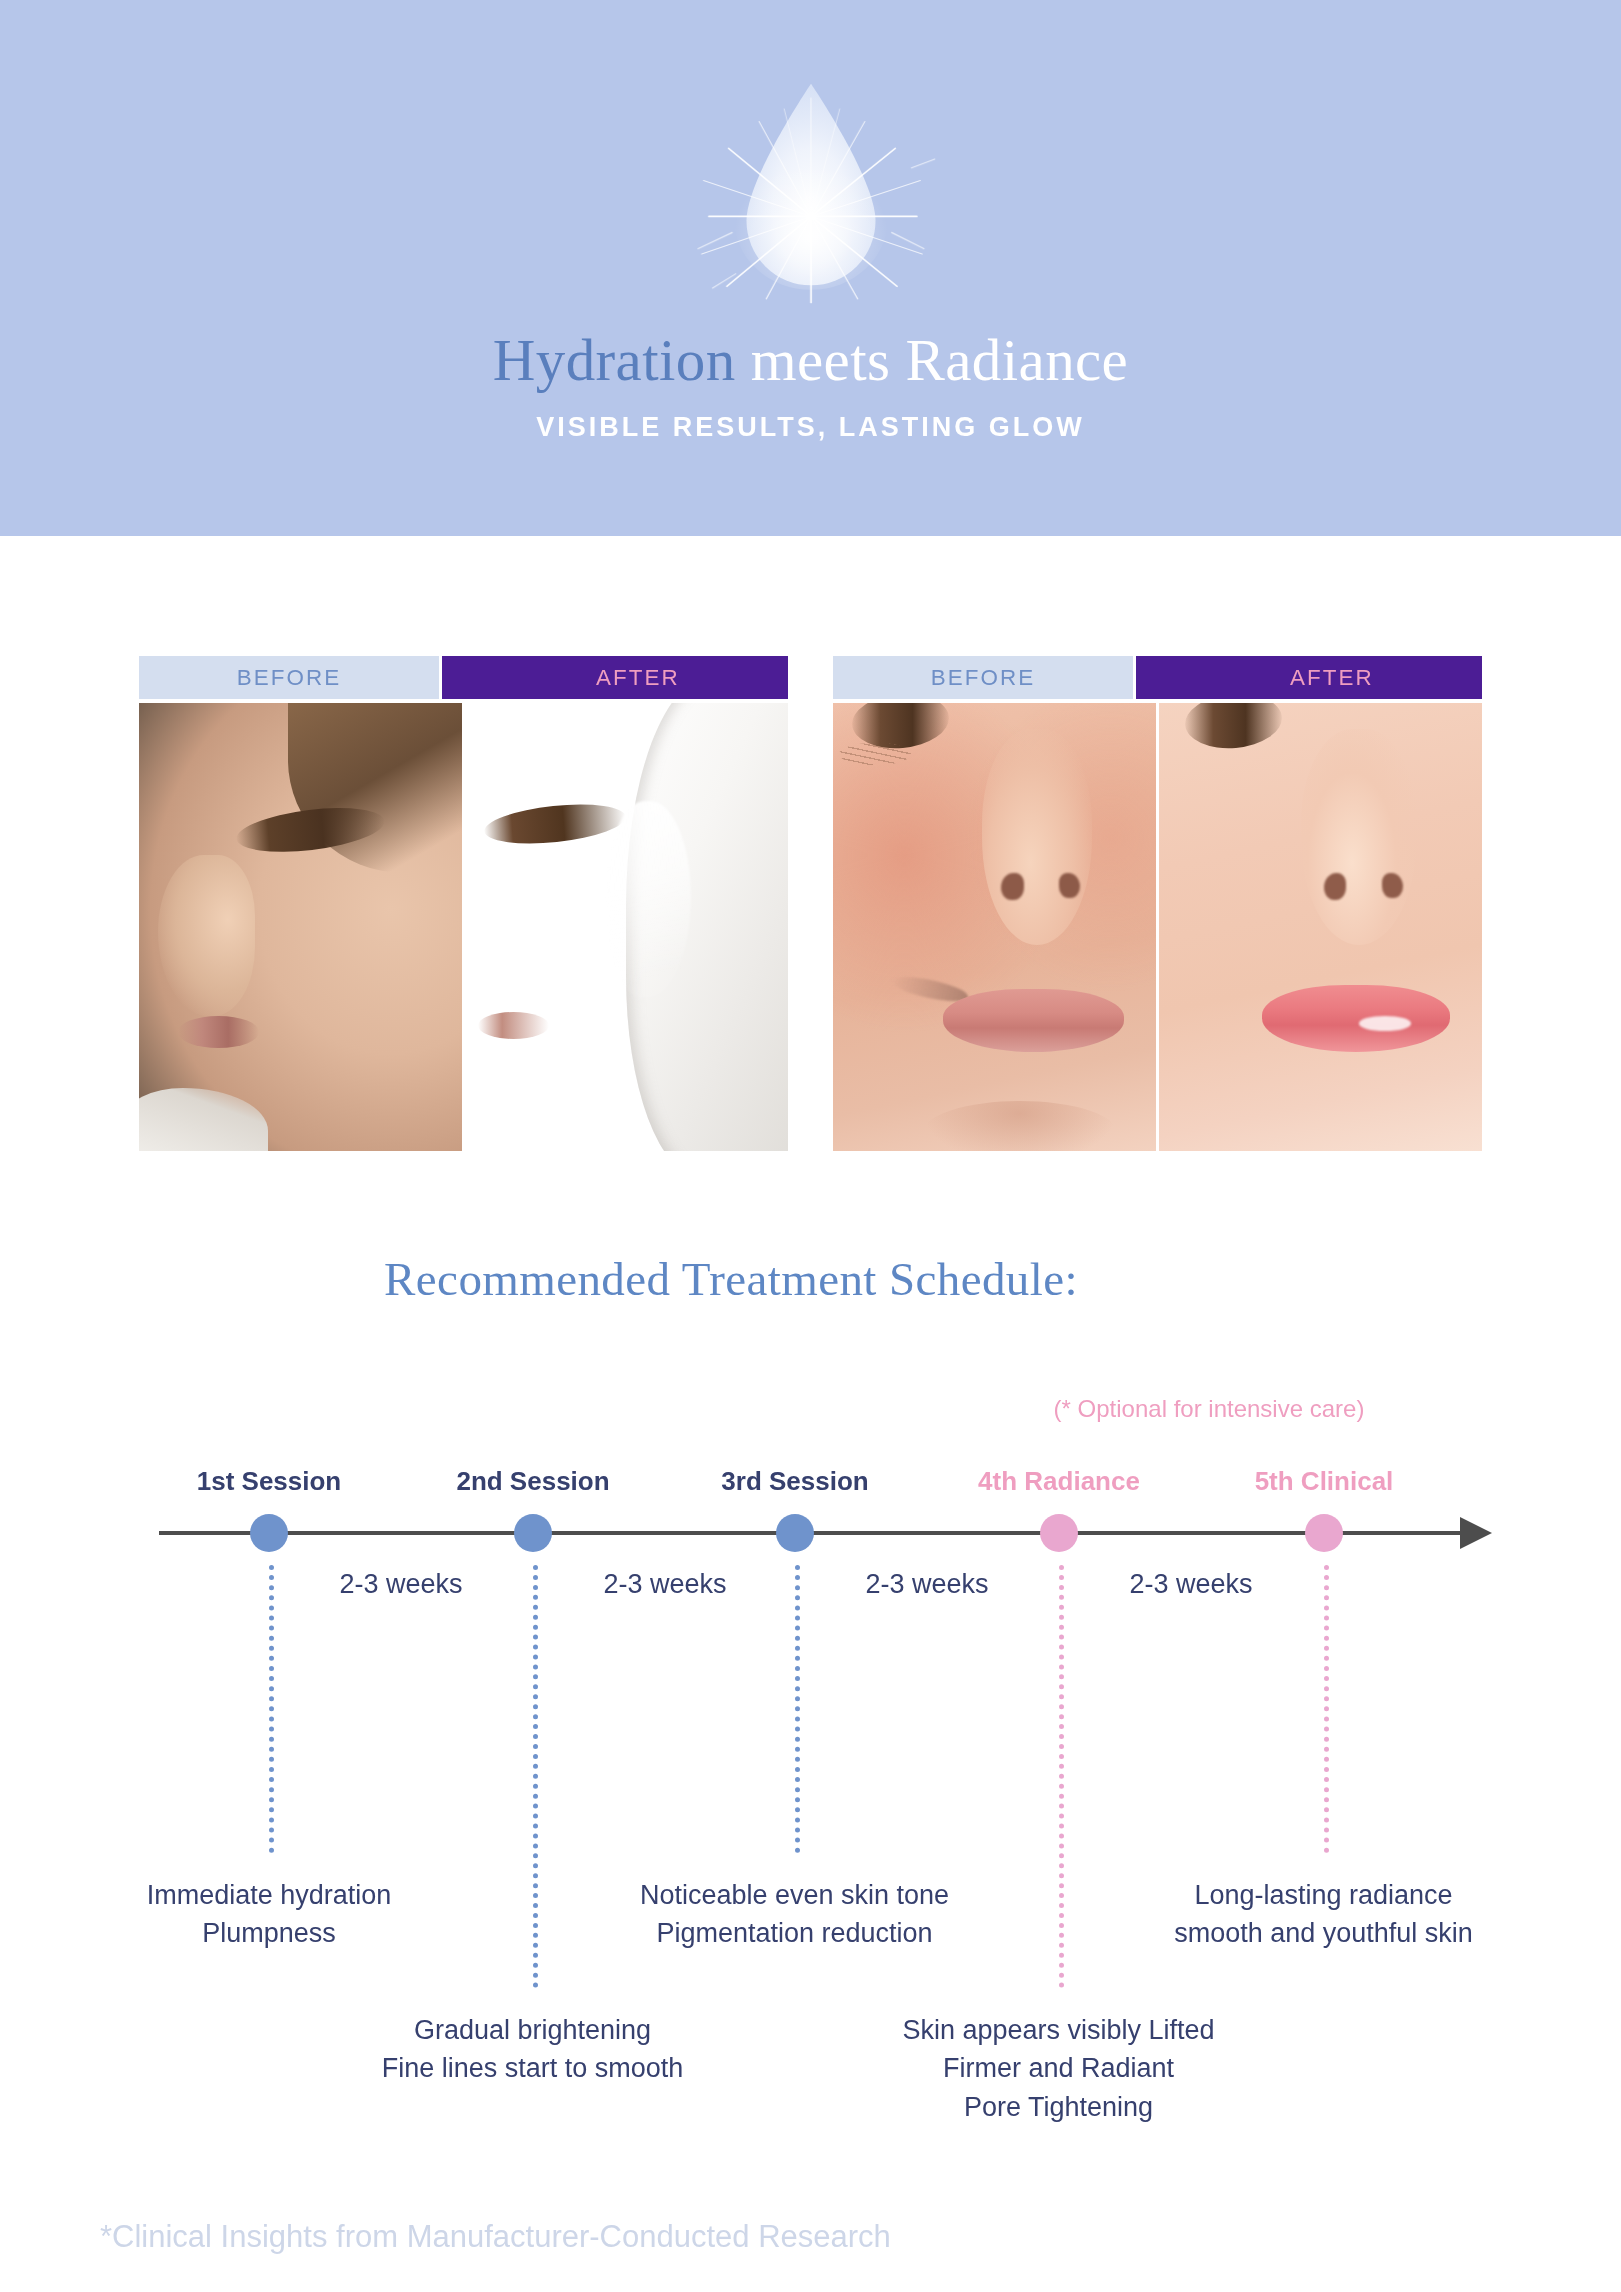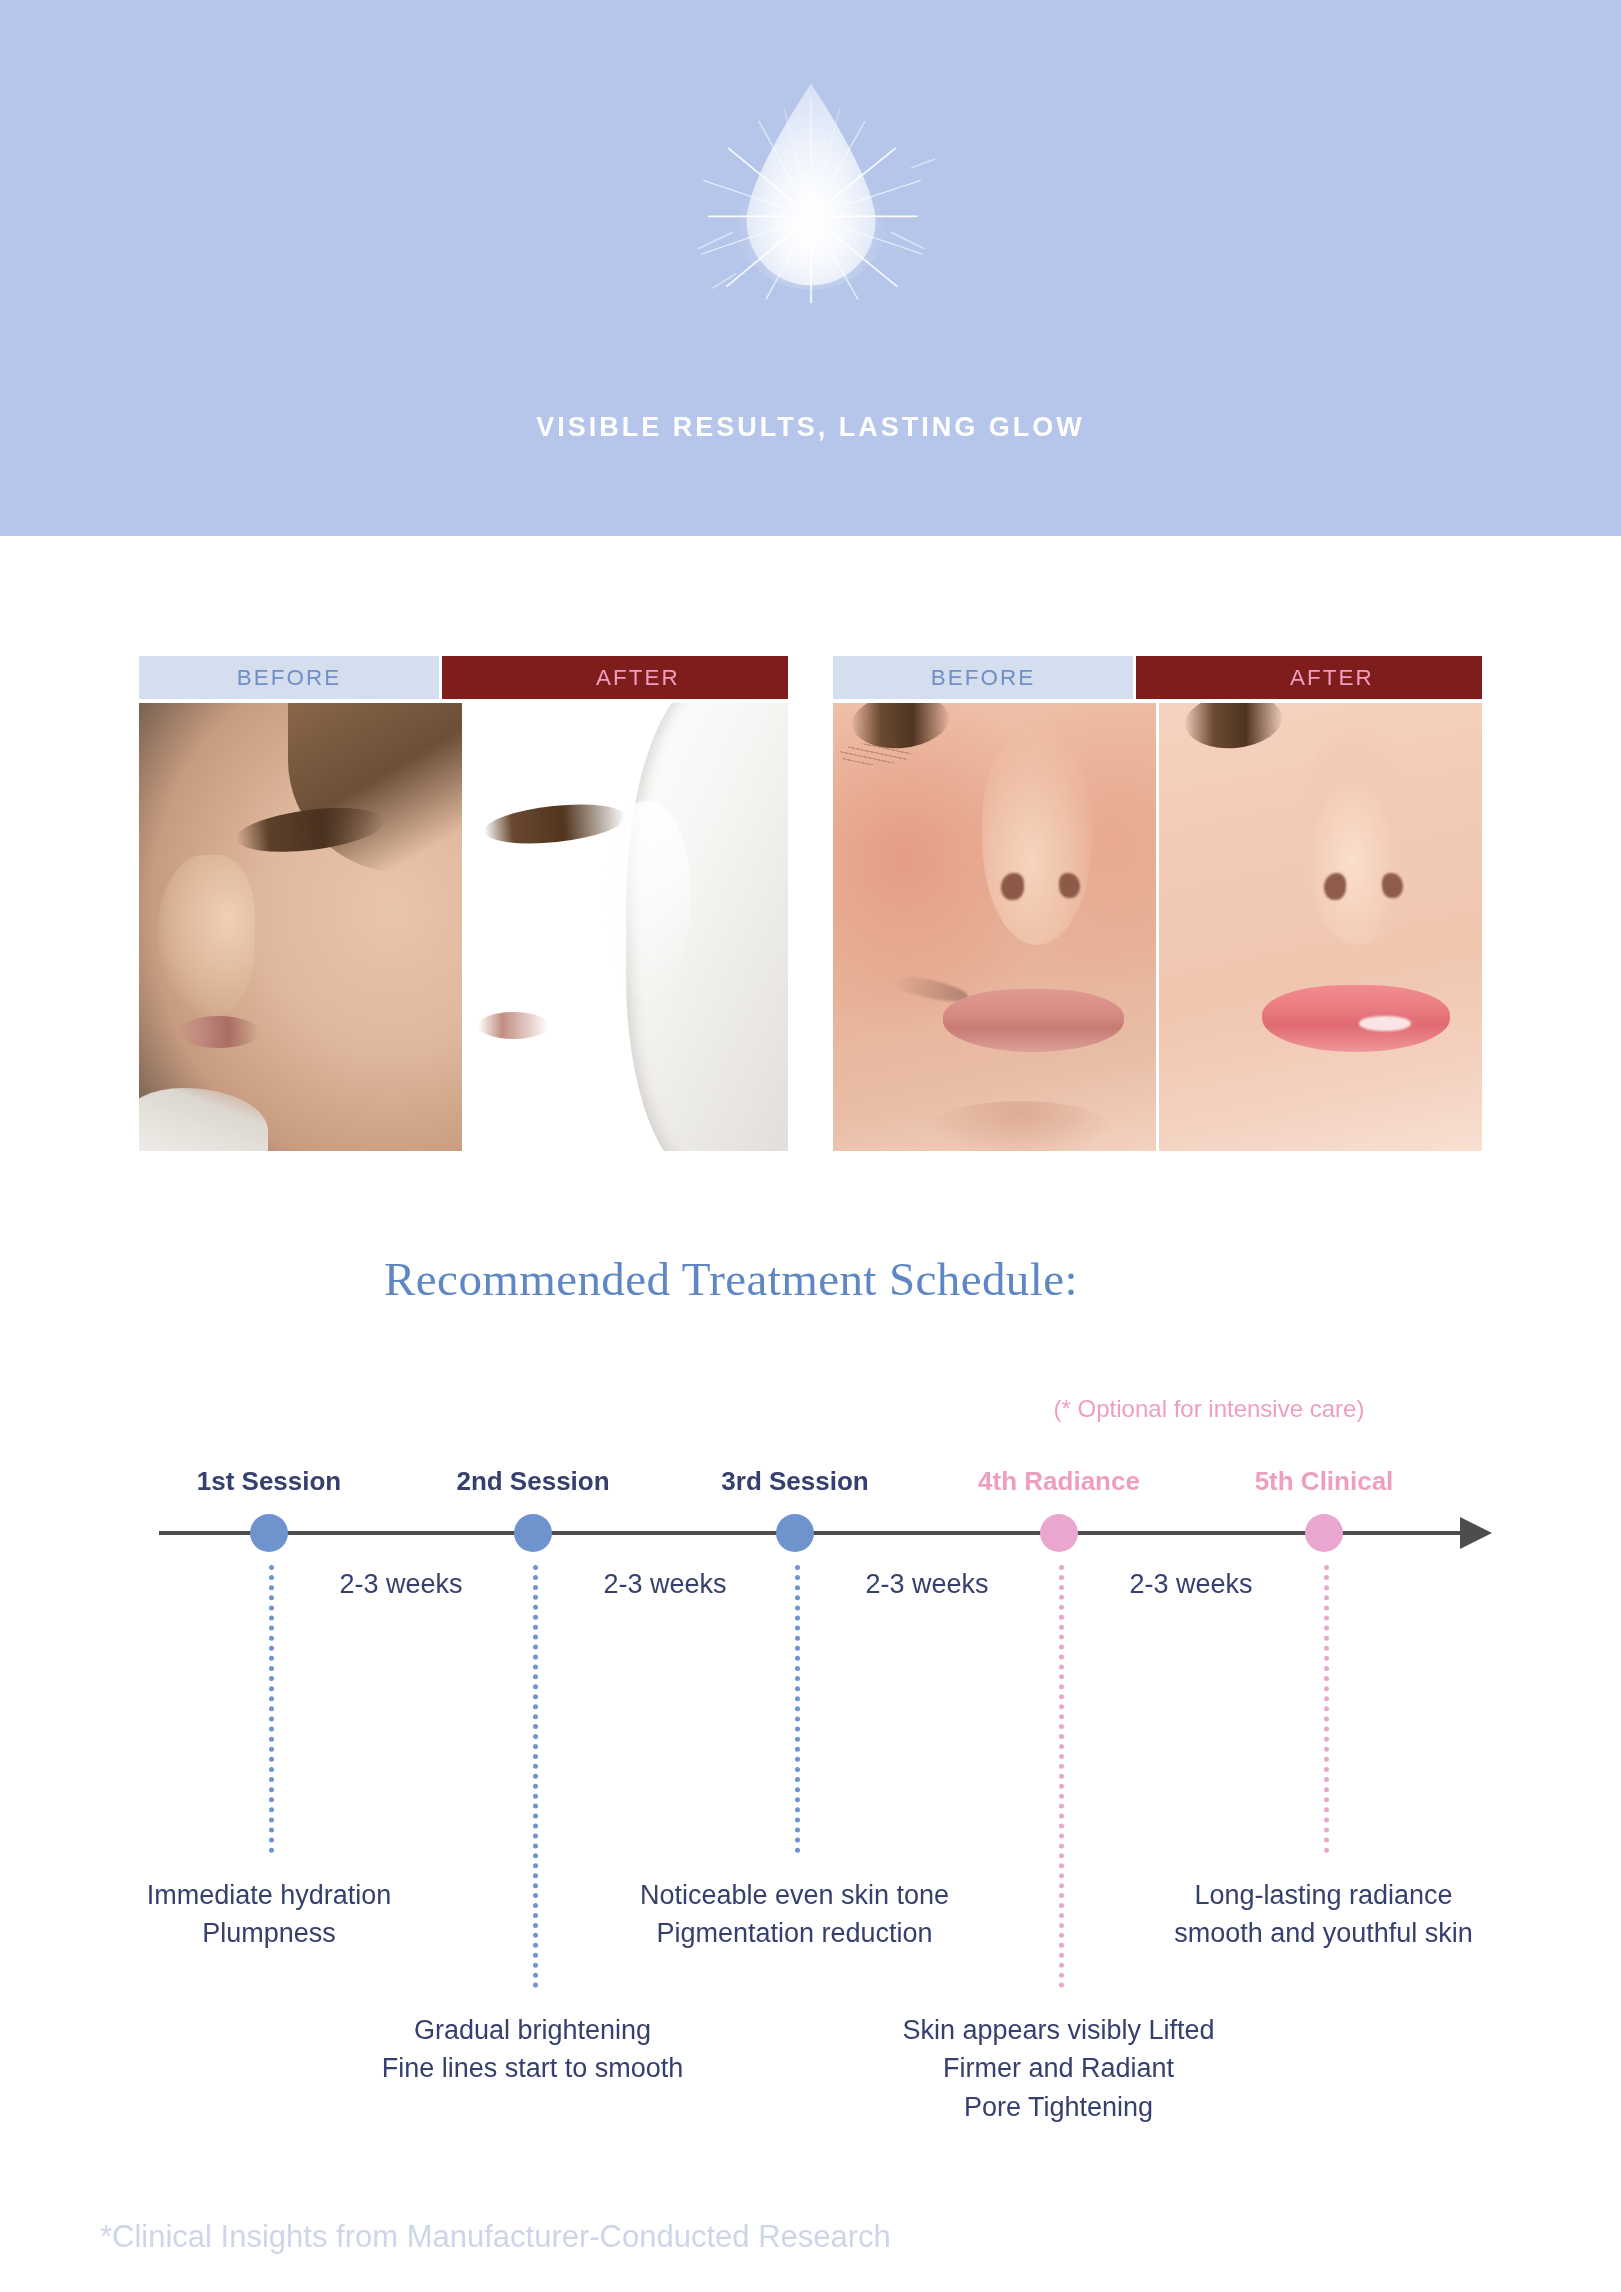--- a/index.html
+++ b/index.html
@@ -48,21 +48,21 @@
   .ba-pair{position:absolute;top:656px;height:497px;}
   .ba-pair.left{left:139px;width:649px;}
   .ba-pair.right{left:833px;width:649px;}
 
   .ba-labels{display:flex;height:43px;gap:2.7px;}
   .ba-label{
     flex:1;display:flex;align-items:center;justify-content:center;
     font-size:22.4px;font-weight:400;letter-spacing:2.1px;
   }
   .ba-label.before{background:#d4deef;color:#6f8fc6;}
-  .ba-label.after{background:#7f1d1d;color:#ef9ec0;padding-left:46px;}
+  .ba-label.after{background:#4c1d95;color:#ef9ec0;padding-left:46px;}
 
   .ba-photos{display:flex;height:448px;gap:2.7px;margin-top:3.6px;}
   .ba-photo{flex:1;position:relative;overflow:hidden;}
 
   
   .ph-a1{background:
      radial-gradient(ellipse 120% 95% at 78% 46%, #e9c5ab 0%, #dfb79c 34%, #c79b80 62%, #6a5748 84%, #2b2a23 100%),
      linear-gradient(100deg,#16180f 0%,#1d2016 16%,#3a3228 30%,#d7b096 58%,#e6c4aa 100%);
   }
   .ph-a1::before{ 
@@ -291,20 +291,23 @@
       </g>
       <g stroke="#ffffff" stroke-linecap="round" opacity="0.7">
         <line x1="24" y1="196" x2="62" y2="178" stroke-width="1.4"></line>
         <line x1="276" y1="196" x2="240" y2="178" stroke-width="1.4"></line>
         <line x1="40" y1="240" x2="66" y2="224" stroke-width="1.2"></line>
         <line x1="262" y1="106" x2="288" y2="96" stroke-width="1.2"></line>
       </g>
     </svg>
   </div>
 
+  <div class="title-line">
+    <span class="title-a">Hydration</span><span class="title-b"> meets Radiance</span>
+  </div>
 
   <div class="subtitle">VISIBLE RESULTS, LASTING GLOW</div>
 </div>
 
 <div class="ba-pair left">
   <div class="ba-labels">
     <div class="ba-label before">BEFORE</div>
     <div class="ba-label after">AFTER</div>
   </div>
   <div class="ba-photos">

